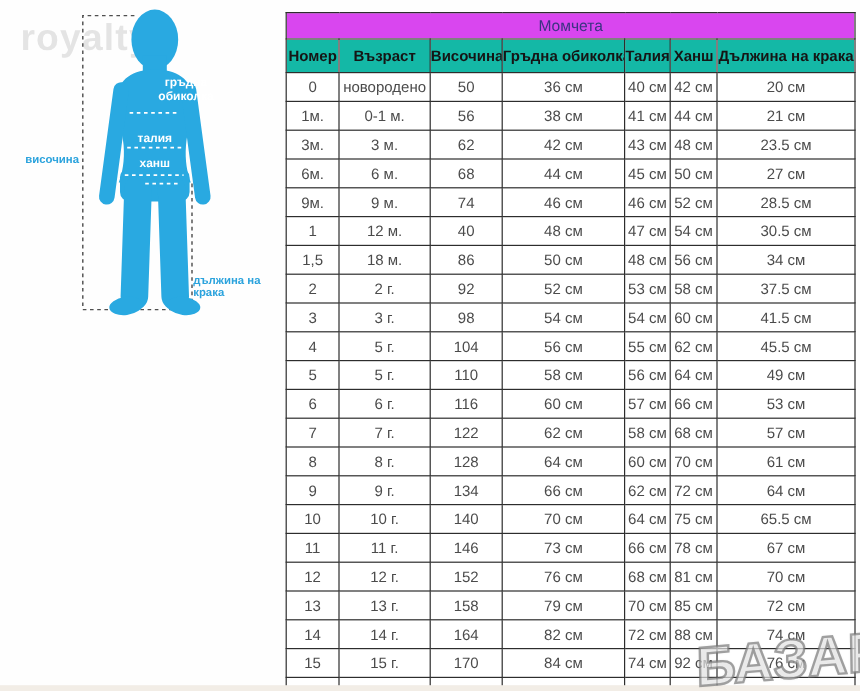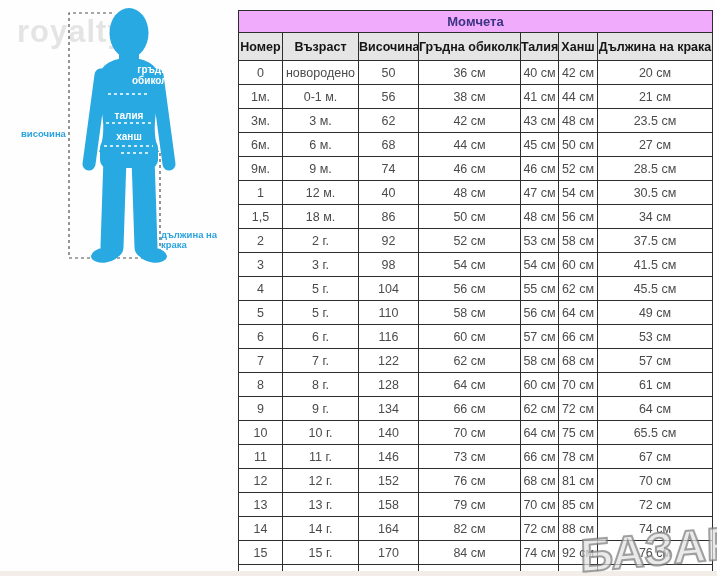--- a/index.html
+++ b/index.html
@@ -37,25 +37,25 @@
   .table-wrap { position:absolute; left:238px; top:10px; z-index:3; }
   table.size-table {
     border-collapse:collapse; table-layout:fixed; width:474px;
     background:#ffffff;
   }
   table.size-table th, table.size-table td {
     border:1.5px solid #2d2d2d; text-align:center; vertical-align:middle;
     padding:0; overflow:hidden; white-space:nowrap;
   }
   .title-row th {
-    height:21px; background:#f0abfc; color:#3c3383;
-    font-size:13px; font-weight:bold;
+    height:21px; background:#d946ef; color:#3c3383;
+    font-size:13px; font-weight:normal;
   }
   .head-row th {
-    height:27px; background:#e5e5e5; color:#151515;
+    height:27px; background:#14b8a6; color:#151515;
     font-size:12.5px; font-weight:bold;
   }
   table.size-table td {
     height:23px; font-size:12.5px; color:#4b4b4b; background:#ffffff;
   }
   .bottom-strip {
     position:absolute; left:0; bottom:0; width:100%; height:5px;
     background:#f2ede6; z-index:4;
   }
 </style>

